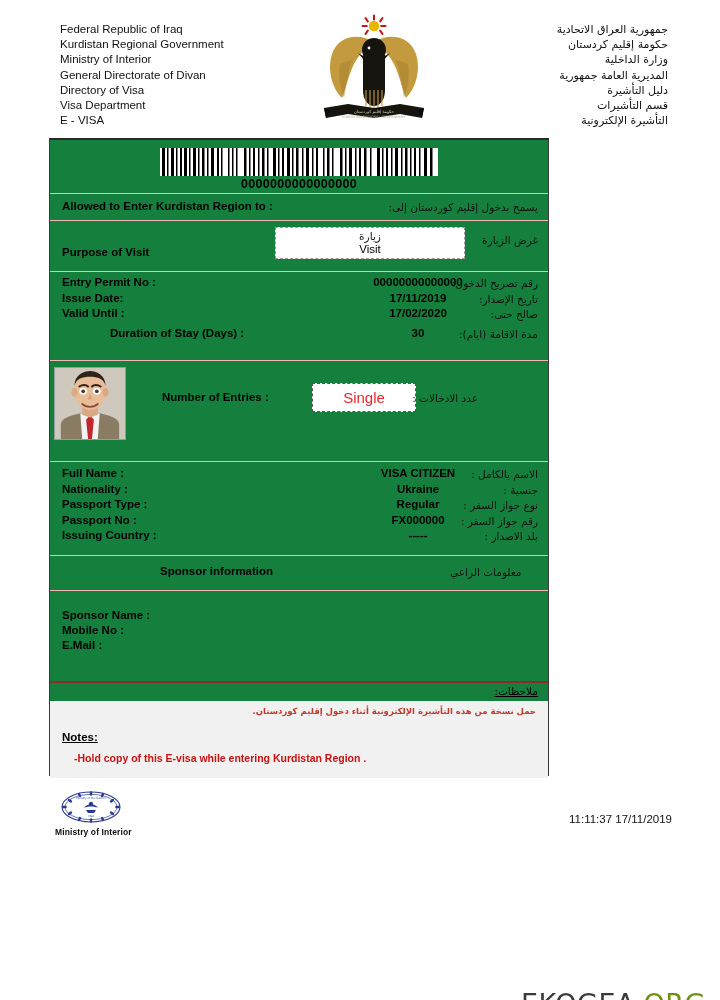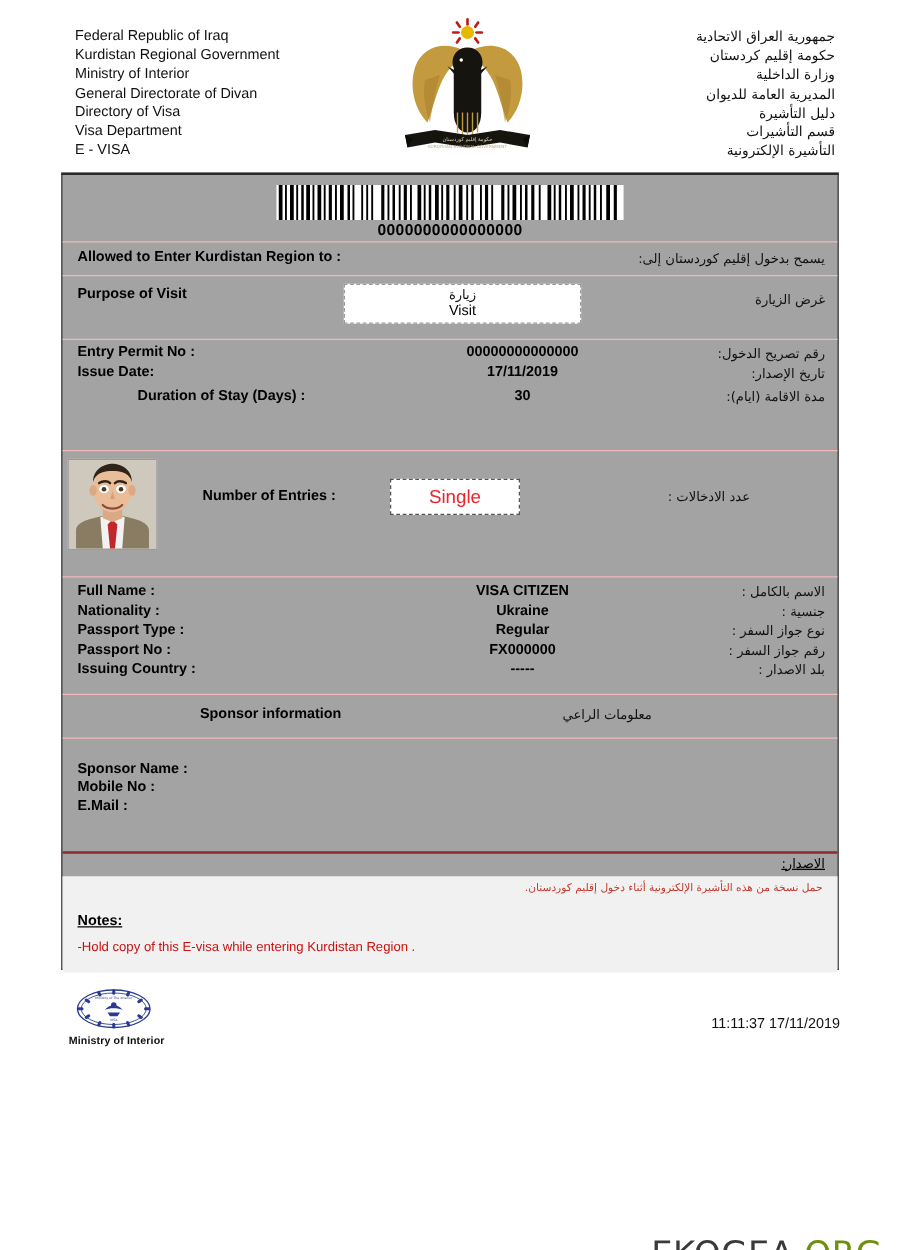--- a/index.html
+++ b/index.html
@@ -46,26 +46,26 @@
   .emblem {
     position: absolute;
     left: 318px; top: 12px;
     width: 112px; height: 118px;
   }
 
   
   .frame {
     position: absolute;
     left: 49px; top: 138px;
-    width: 622px;
+    width: 500px;
     height: 638px;
     border: 1px solid #3a3a3a;
     border-top: 2px solid #2a2a2a;
     box-sizing: border-box;
-    background: #a3a3a3;
+    background: #15803d;
   }
 
   .sep {
     height: 1px;
     background: #f2b8b8;
     width: 100%;
   }
   .sep-dark {
     height: 1.5px;
     background: #8c2b2b;
@@ -126,21 +126,21 @@
     color: #000;
   }
 
   
   .row-allowed { height: 26px; }
   .row-allowed .lbl-en { top: 6px; }
   .row-allowed .lbl-ar { top: 7px; }
 
   
   .row-purpose { height: 50px; }
-  .row-purpose .lbl-en { top: 8px; }
+  .row-purpose .lbl-en { top: 25px; }
   .row-purpose .lbl-ar { top: 13px; }
   .purpose-box {
     position: absolute;
     left: 225px; top: 6px;
     width: 190px; height: 32px;
     border: 1px dashed #9a9a9a;
     box-sizing: border-box;
     text-align: center;
     background: #fff;
   }
@@ -242,35 +242,36 @@
     position: relative;
   }
   .notes-ar-text {
     text-align: right;
     padding-right: 12px;
     font-size: 8.5px;
     direction: rtl;
     color: #c0392b;
     font-family: "DejaVu Sans", sans-serif;
     line-height: 12px;
+    font-weight: bold;
   }
   .notes-en-head {
     margin-left: 12px;
     margin-top: 14px;
     font-size: 11.5px;
     font-weight: bold;
     text-decoration: underline;
     color: #000;
     display: inline-block;
   }
   .notes-en-text {
-    margin-left: 12px;
+    margin-left: 24px;
     margin-top: 7px;
     font-size: 10.5px;
-    font-weight: normal;
+    font-weight: bold;
     color: #cc1111;
   }
 
   
   .footer-seal {
     position: absolute;
     left: 60px; top: 790px;
     width: 62px; height: 34px;
   }
   .footer-seal-label {
@@ -353,21 +354,21 @@
       <path d="M106 96 L100 99 L104 106 Z" fill="#0c0b08"></path>
       <text x="56" y="101" font-size="4.2" fill="#d8cfae" text-anchor="middle" font-family="DejaVu Sans, sans-serif">حكومة إقليم كوردستان</text>
       <text x="56" y="106" font-size="3.4" fill="#b8ab82" text-anchor="middle" font-family="DejaVu Sans, sans-serif">KURDISTAN REGIONAL GOVERNMENT</text>
     </svg>
   </div>
 
   <div class="header-right">
     <div class="header-line">جمهورية العراق الاتحادية</div>
     <div class="header-line">حكومة إقليم كردستان</div>
     <div class="header-line">وزارة الداخلية</div>
-    <div class="header-line">المديرية العامة للديوان</div>
+    <div class="header-line">المديرية العامة جمهورية</div>
     <div class="header-line">دليل التأشيرة</div>
     <div class="header-line">قسم التأشيرات</div>
     <div class="header-line">التأشيرة الإلكترونية</div>
   </div>
 </div>
 
 <div class="frame">
 
   <div class="row barcode-block">
     <svg class="barcode" viewBox="0 0 278 28" preserveAspectRatio="none">
@@ -457,20 +458,25 @@
     <div class="pline">
       <div class="lbl-en">Entry Permit No :</div>
       <div class="val-mid">00000000000000</div>
       <div class="lbl-ar">رقم تصريح الدخول:</div>
     </div>
     <div class="pline">
       <div class="lbl-en">Issue Date:</div>
       <div class="val-mid">17/11/2019</div>
       <div class="lbl-ar">تاريخ الإصدار:</div>
     </div>
+    <div class="pline">
+      <div class="lbl-en">Valid Until :</div>
+      <div class="val-mid">17/02/2020</div>
+      <div class="lbl-ar">صالح حتى:</div>
+    </div>
     <div class="row row-duration">
       <div class="lbl-en">Duration of Stay (Days) :</div>
       <div class="val-mid">30</div>
       <div class="lbl-ar">مدة الاقامة (ايام):</div>
     </div>
   </div>
 
   <div class="sep"></div>
 
   <div class="row row-photo">
@@ -563,21 +569,21 @@
     </div>
     <div class="sline">
       <div class="lbl-en">E.Mail :</div>
       <div class="val-mid"></div>
     </div>
   </div>
 
   <div class="sep-dark"></div>
 
   <div class="row notes-pad">
-    <div class="notes-ar-head">الاصدار:</div>
+    <div class="notes-ar-head">ملاحظات:</div>
   </div>
   <div class="notes-body">
     <div class="notes-ar-text">حمل نسخة من هذه التأشيرة الإلكترونية أثناء دخول إقليم كوردستان.</div>
     <div class="notes-en-head">Notes:</div>
     <div class="notes-en-text">-Hold  copy of this E-visa while entering Kurdistan Region .</div>
   </div>
 
 </div>
 
 <div class="footer-seal">

